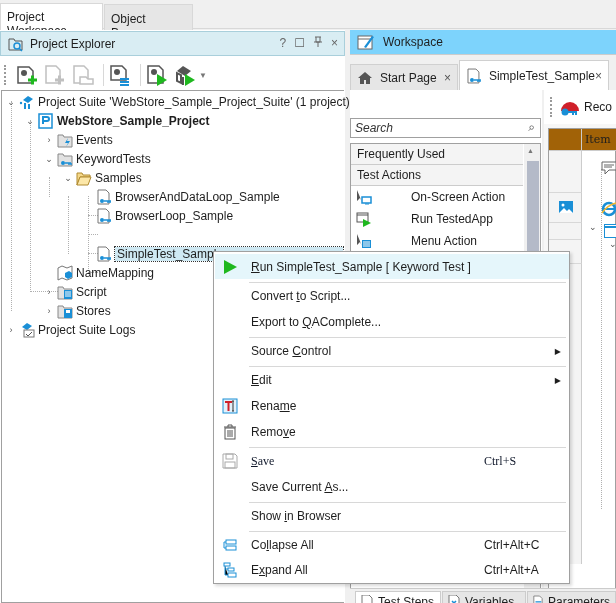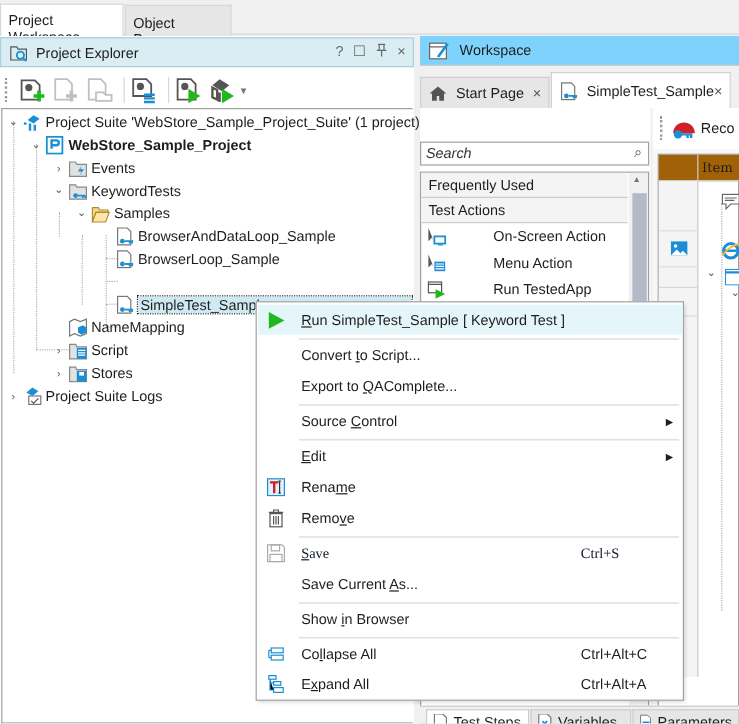--- a/index.html
+++ b/index.html
@@ -338,36 +338,36 @@
             <path d="M1 1v11l3-3 2 4" fill="#555"></path>
             <rect x="6" y="8" width="9" height="6" fill="#fff" stroke="#1a8fd6" stroke-width="1.5"></rect>
             <path d="M9 15h4" stroke="#1a8fd6"></path>
           </svg>
       </span>
       <span>On-Screen Action</span>
     </div>
     <div class="ops-item">
       <span class="ic">
         <svg width="16" height="16" viewBox="0 0 16 16">
+            <rect x="1" y="2" width="11" height="9" fill="#fff" stroke="#555"></rect>
+            <path d="M1 4h11" stroke="#555"></path>
+            <path d="M7 8l8 4-8 4z" fill="#1fb81f"></path>
+          </svg>
+      </span>
+      <span>Run TestedApp</span>
+    </div>
+    <div class="ops-item">
+      <span class="ic">
+        <svg width="16" height="16" viewBox="0 0 16 16">
             <path d="M1 1v11l3-3 2 4" fill="#555"></path>
             <rect x="6" y="7" width="9" height="8" fill="#1a8fd6"></rect>
             <path d="M7 9h7M7 11h7M7 13h7" stroke="#fff"></path>
           </svg>
       </span>
       <span>Menu Action</span>
-    </div>
-    <div class="ops-item">
-      <span class="ic">
-        <svg width="16" height="16" viewBox="0 0 16 16">
-            <rect x="1" y="2" width="11" height="9" fill="#fff" stroke="#555"></rect>
-            <path d="M1 4h11" stroke="#555"></path>
-            <path d="M7 8l8 4-8 4z" fill="#1fb81f"></path>
-          </svg>
-      </span>
-      <span>Run TestedApp</span>
     </div>
     <div class="ops-scroll">
       <span class="up">▲</span>
       <div class="thumb"></div>
     </div>
   </div>
 </div>
 
 <div class="right-editor">
   <div class="rec-bar">

